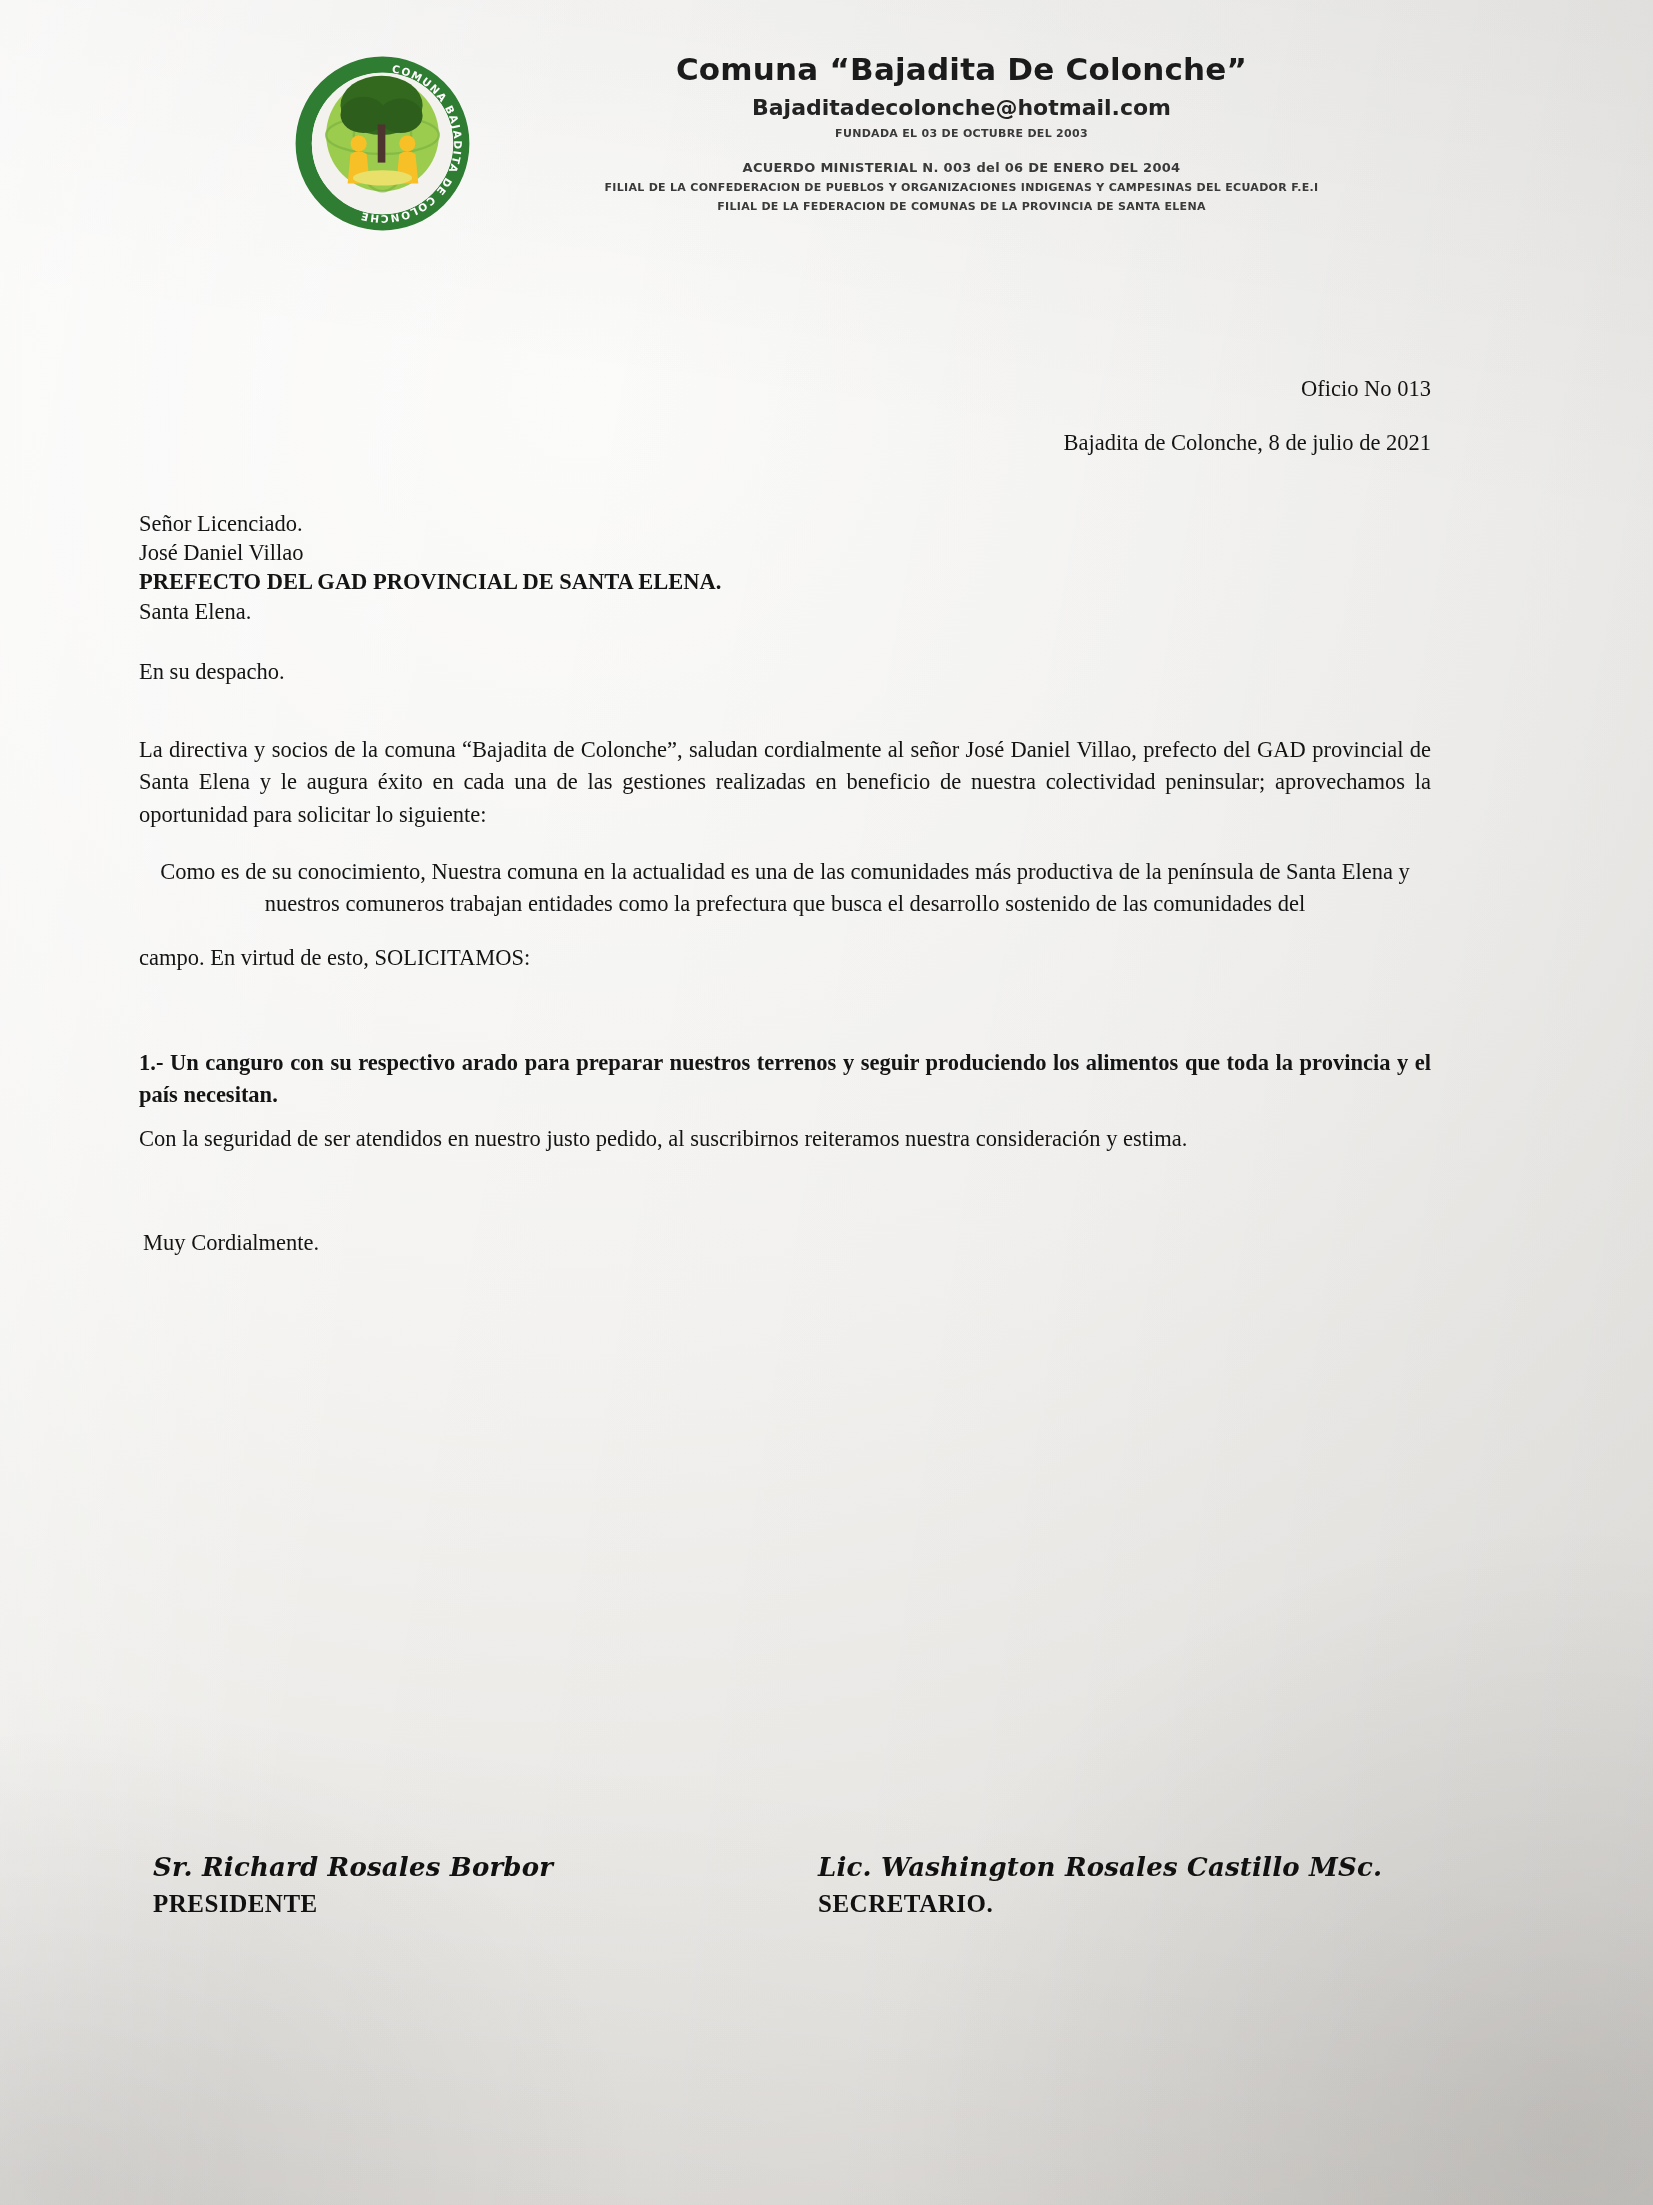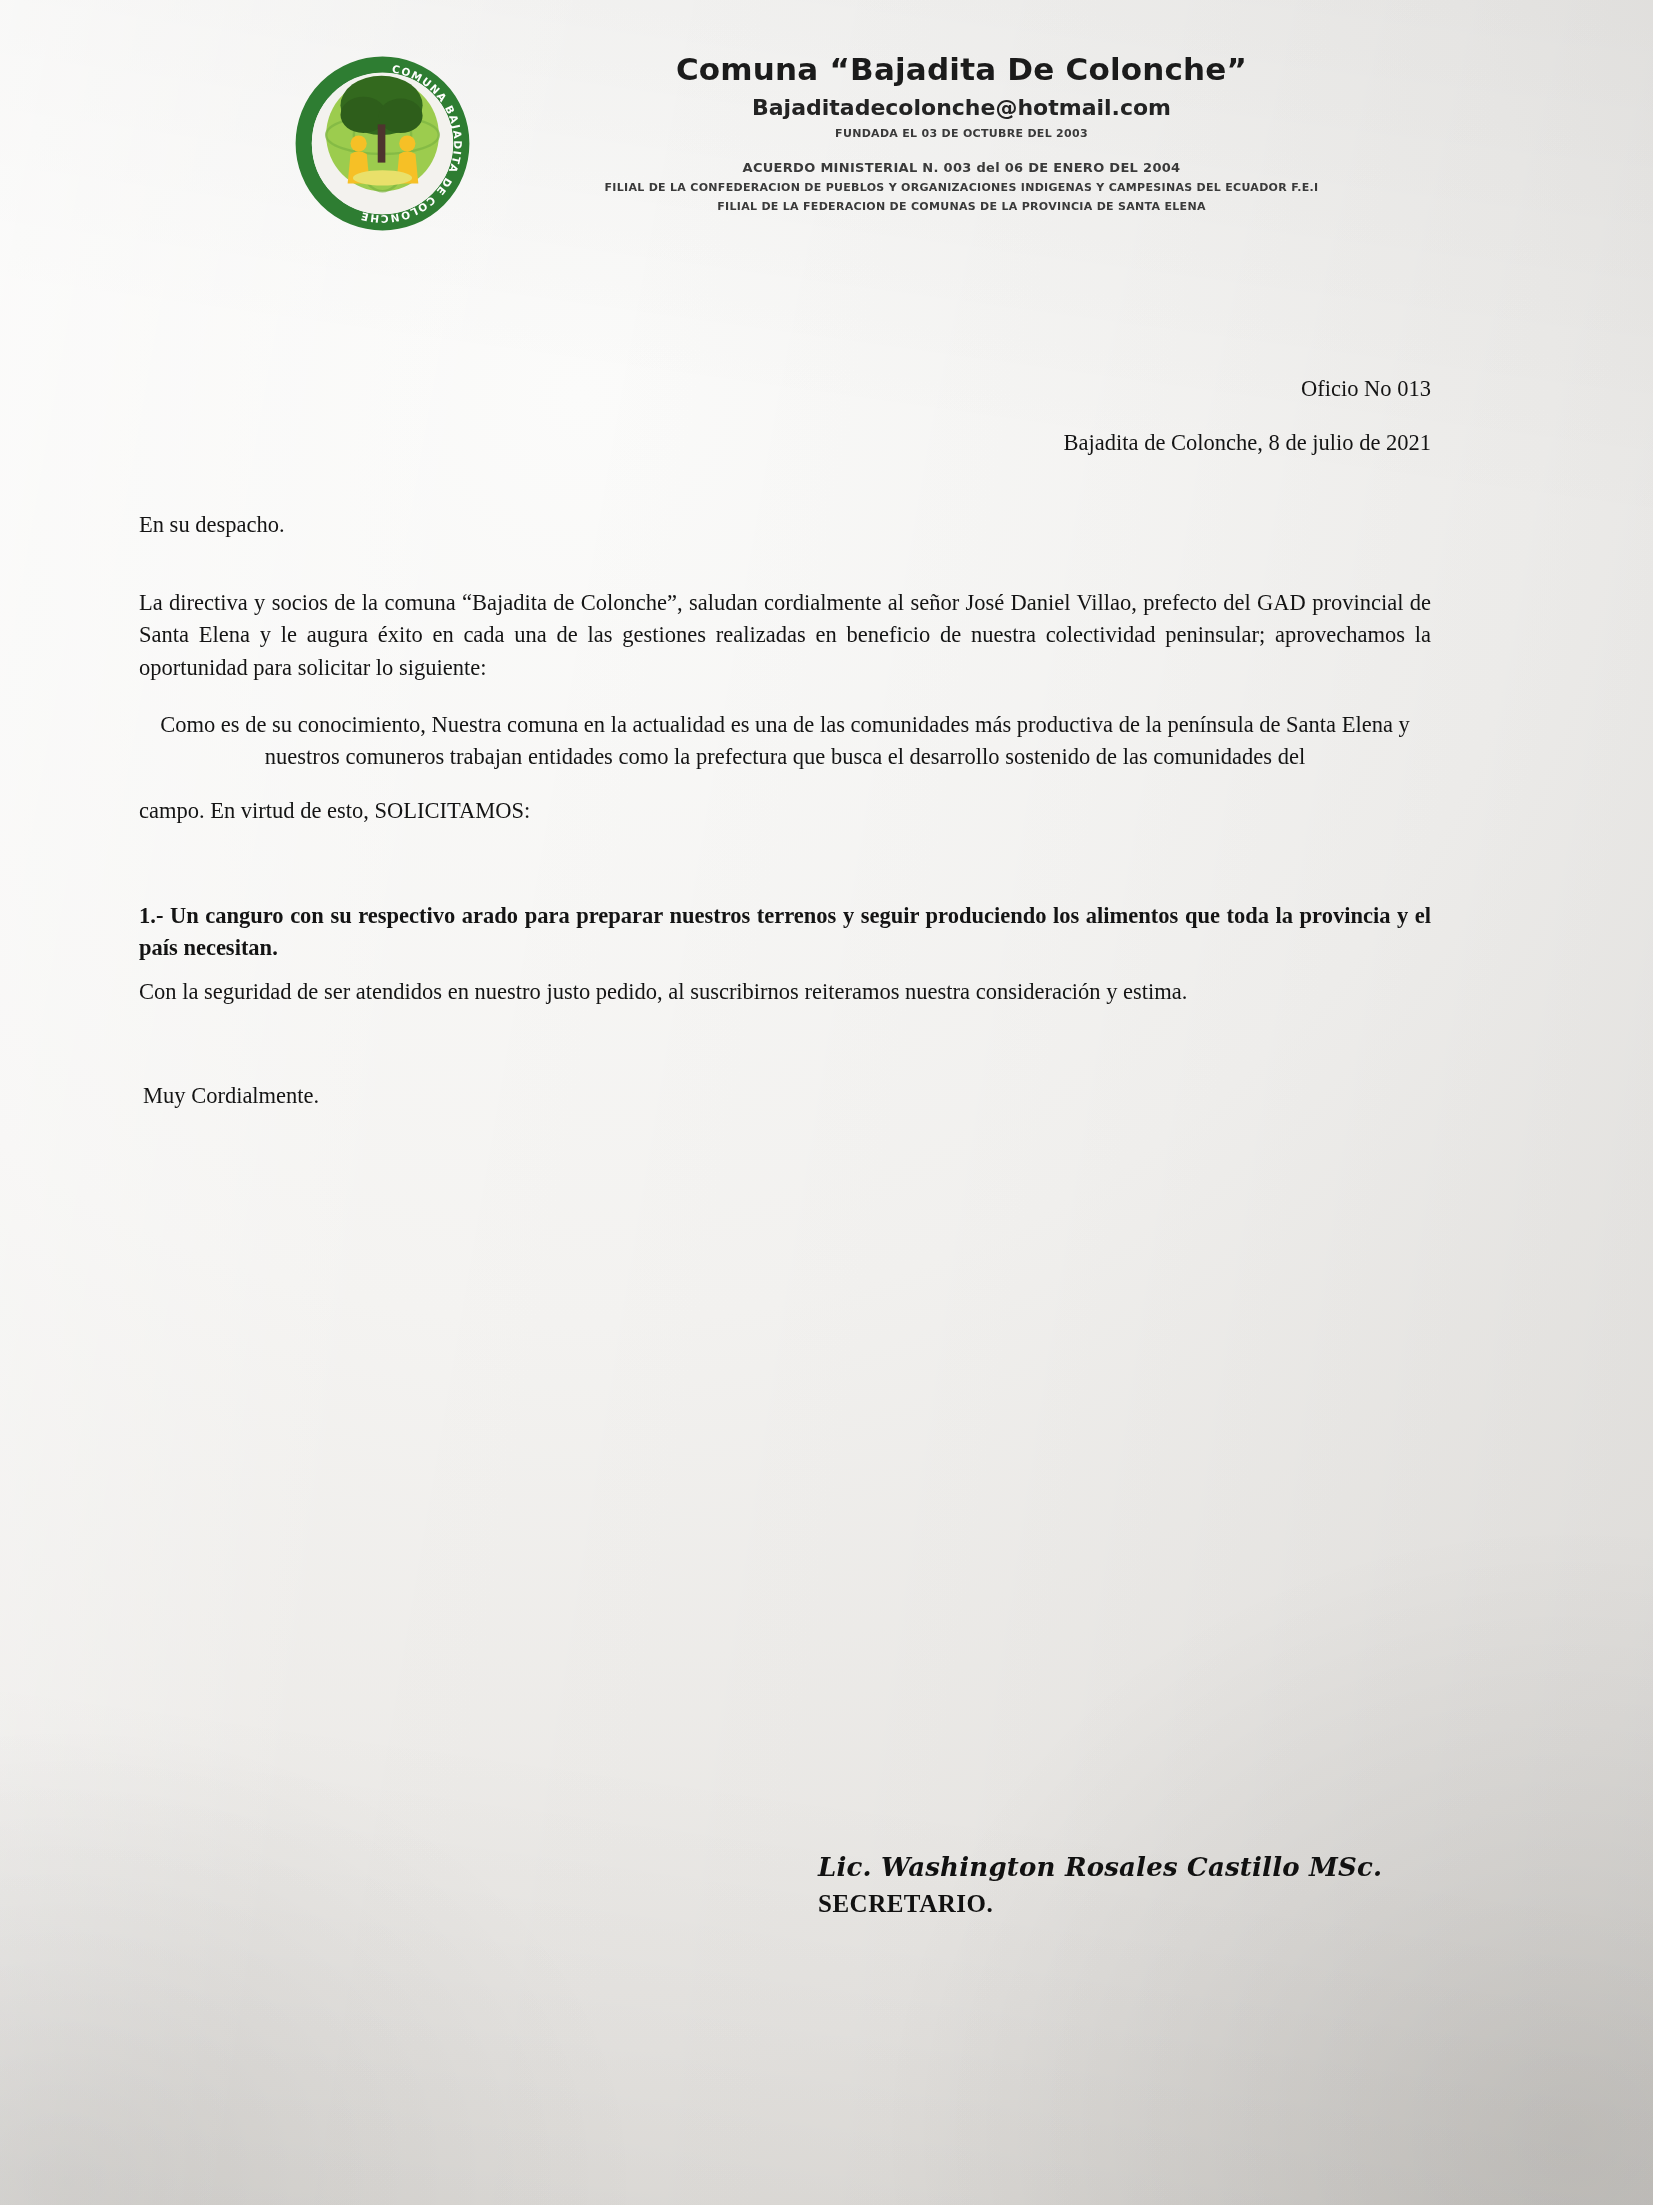--- a/index.html
+++ b/index.html
@@ -215,39 +215,49 @@
         <div class="org-line" id="org-l3">FILIAL DE LA CONFEDERACION DE PUEBLOS Y ORGANIZACIONES INDIGENAS Y CAMPESINAS DEL ECUADOR F.E.I</div>
         <div class="org-line" id="org-l4">FILIAL DE LA FEDERACION DE COMUNAS DE LA PROVINCIA DE SANTA ELENA</div>
       </div>
     </div>
 
     <div id="doc-body">
 
       <p class="right-line" id="oficio-no">Oficio No 013</p>
       <p class="right-line" id="place-date">Bajadita de Colonche, 8 de julio de 2021</p>
 
+      <div id="addressee">
+        <p class="addr-line">Señor Licenciado.</p>
+        <p class="addr-line">José Daniel Villao</p>
+        <p class="addr-line addr-bold">PREFECTO DEL GAD PROVINCIAL DE SANTA ELENA.</p>
+        <p class="addr-line">Santa Elena.</p>
+      </div>
 
       <p id="despacho">En su despacho.</p>
 
       <p class="para" id="para-1">La directiva y socios de la comuna “Bajadita de Colonche”, saludan cordialmente al señor José Daniel Villao, prefecto del GAD provincial de Santa Elena y  le augura éxito en cada una de las gestiones realizadas en beneficio de nuestra colectividad peninsular; aprovechamos la oportunidad para solicitar lo siguiente:</p>
 
       <p class="para" id="para-2">Como es de su conocimiento, Nuestra comuna en la actualidad es una de las comunidades más productiva de la península de Santa Elena y nuestros comuneros trabajan entidades como la prefectura que busca el desarrollo sostenido de las comunidades del</p>
 
       <p class="para loose" id="para-3">
         <span>campo. En virtud de esto, </span><span class="b">SOLICITAMOS:</span>
       </p>
 
       <p class="para" id="para-4">1.- Un canguro con su respectivo arado para preparar nuestros terrenos y seguir produciendo los alimentos que toda la provincia y el país necesitan.</p>
 
       <p class="para" id="para-5">Con la seguridad de ser atendidos en nuestro justo pedido, al suscribirnos reiteramos nuestra consideración y estima.</p>
 
       <p id="closing">Muy Cordialmente.</p>
     </div>
 
     <div id="signatures">
+      <div class="sig-col" id="sig-left">
+        <div class="sig-name">Sr. Richard Rosales Borbor</div>
+        <div class="sig-role">PRESIDENTE</div>
+      </div>
       <div class="sig-col" id="sig-right">
         <div class="sig-name">Lic. Washington Rosales Castillo MSc.</div>
         <div class="sig-role">SECRETARIO.</div>
       </div>
     </div>
 
   </div>
 </div>
 
 

